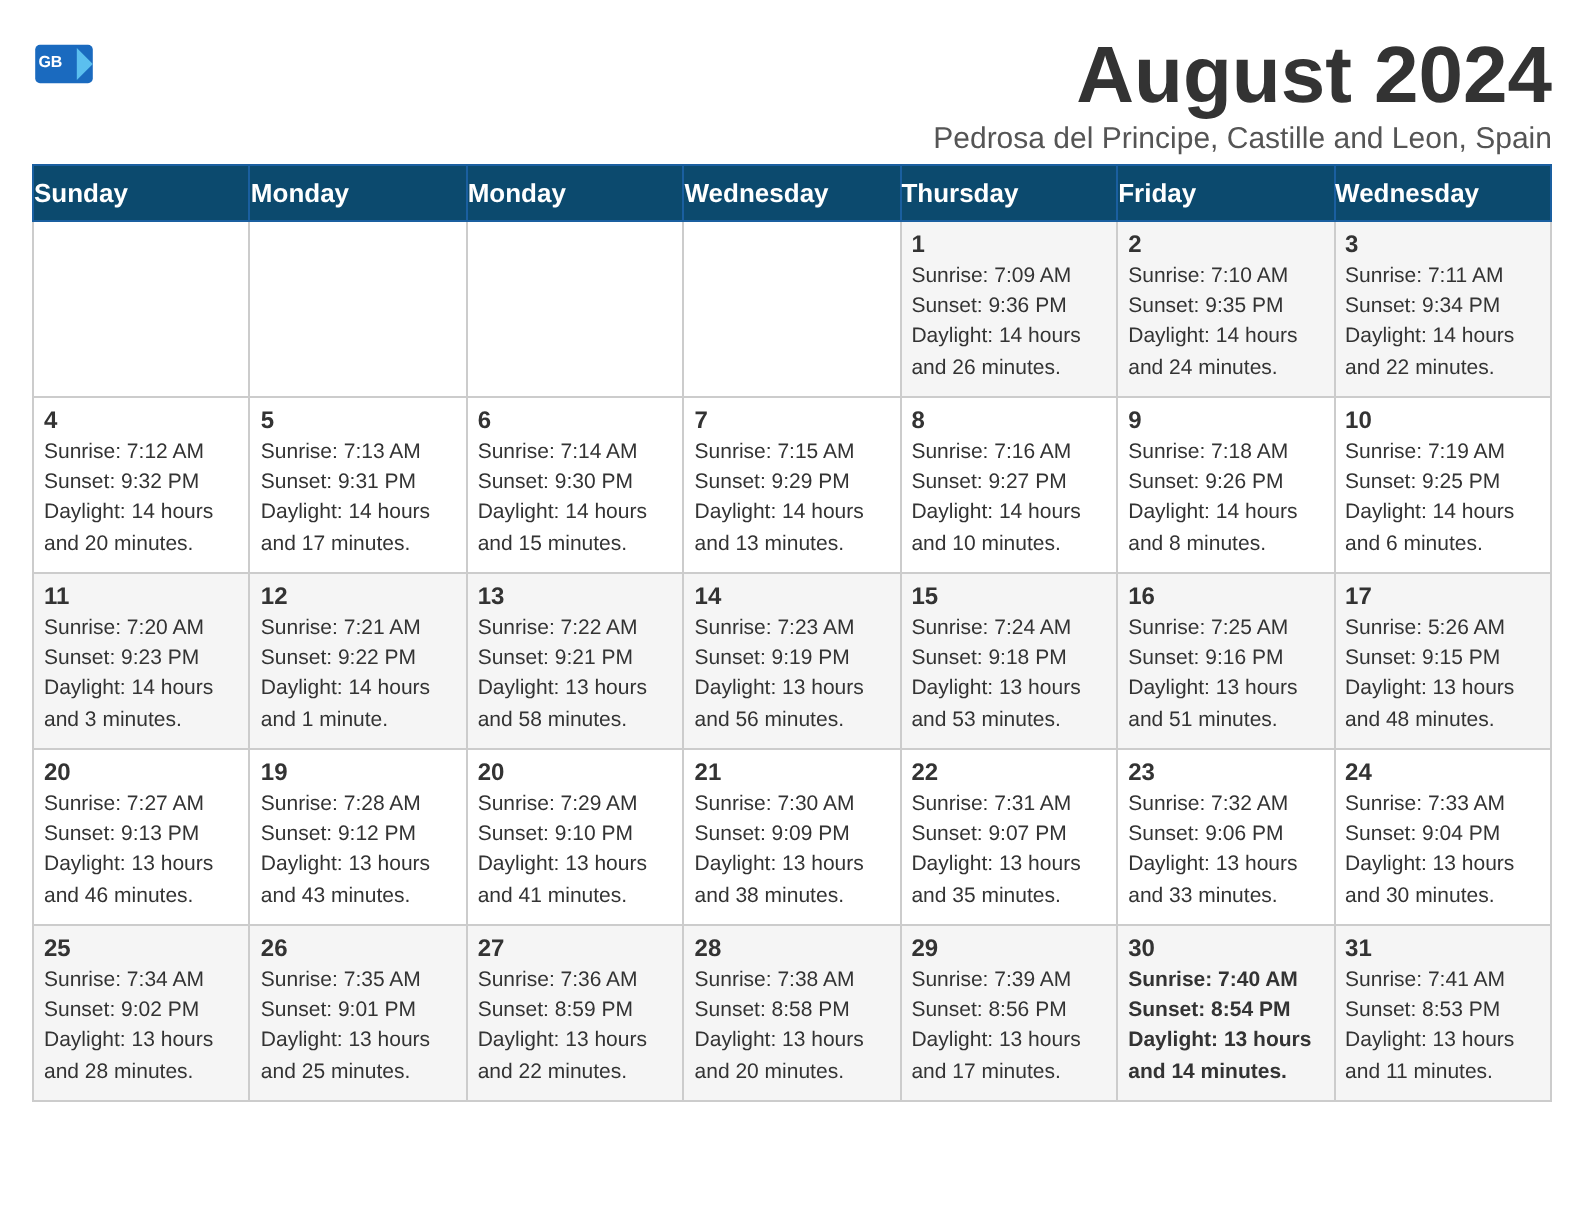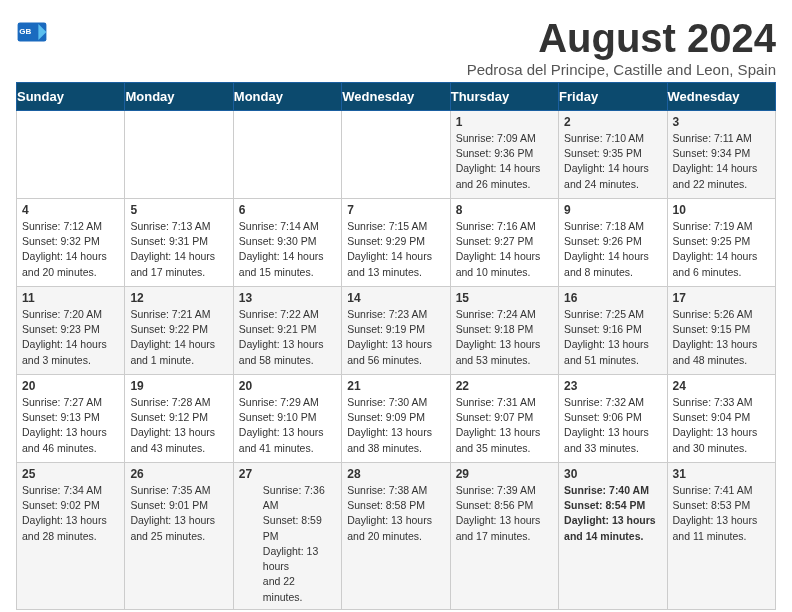--- a/index.html
+++ b/index.html
@@ -309,21 +309,21 @@
         </td>
         <td>
           <div class="day-number">26</div>
           <div class="day-info" style="white-space: pre-line;">Sunrise: 7:35 AM
 Sunset: 9:01 PM
 Daylight: 13 hours
 and 25 minutes.</div>
         </td>
         <td>
           <div class="day-number">27</div>
-          <div class="day-info" style="white-space: pre-line; margin-left: 24px;">Sunrise: 7:36 AM
+          <div class="day-info" style="white-space: pre-line;">Sunrise: 7:36 AM
 Sunset: 8:59 PM
 Daylight: 13 hours
 and 22 minutes.</div>
         </td>
         <td>
           <div class="day-number">28</div>
           <div class="day-info" style="white-space: pre-line;">Sunrise: 7:38 AM
 Sunset: 8:58 PM
 Daylight: 13 hours
 and 20 minutes.</div>

